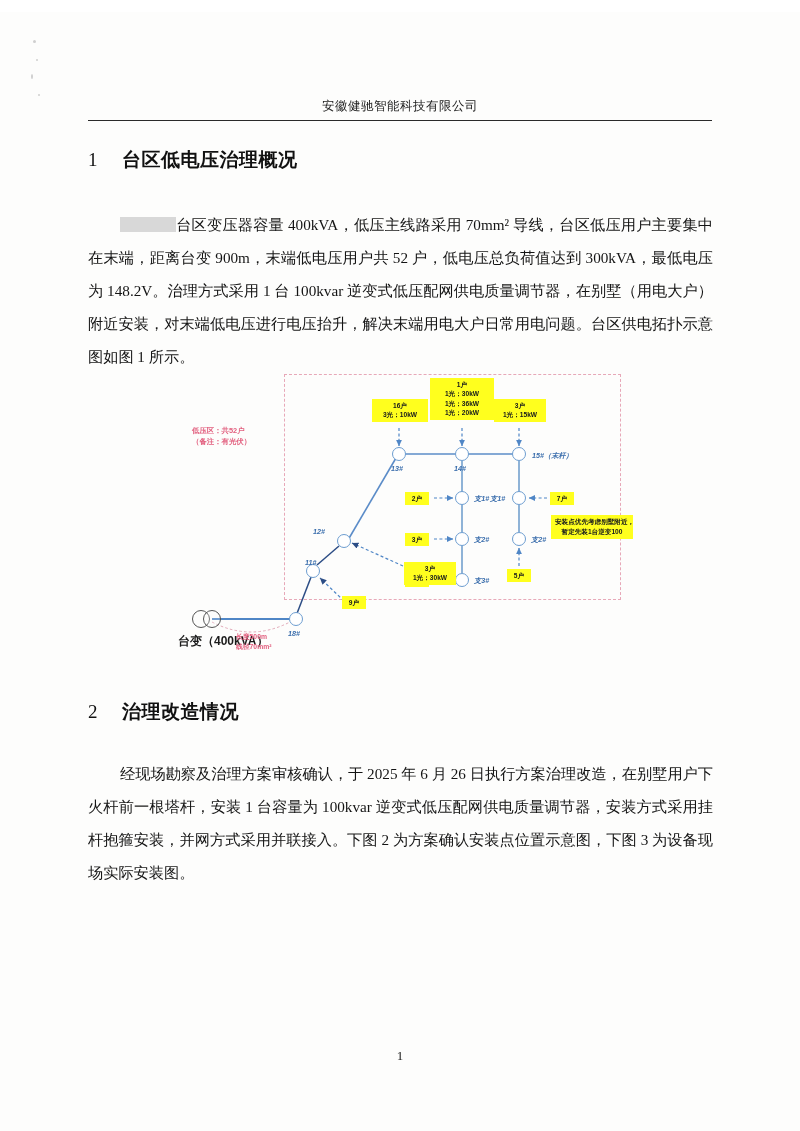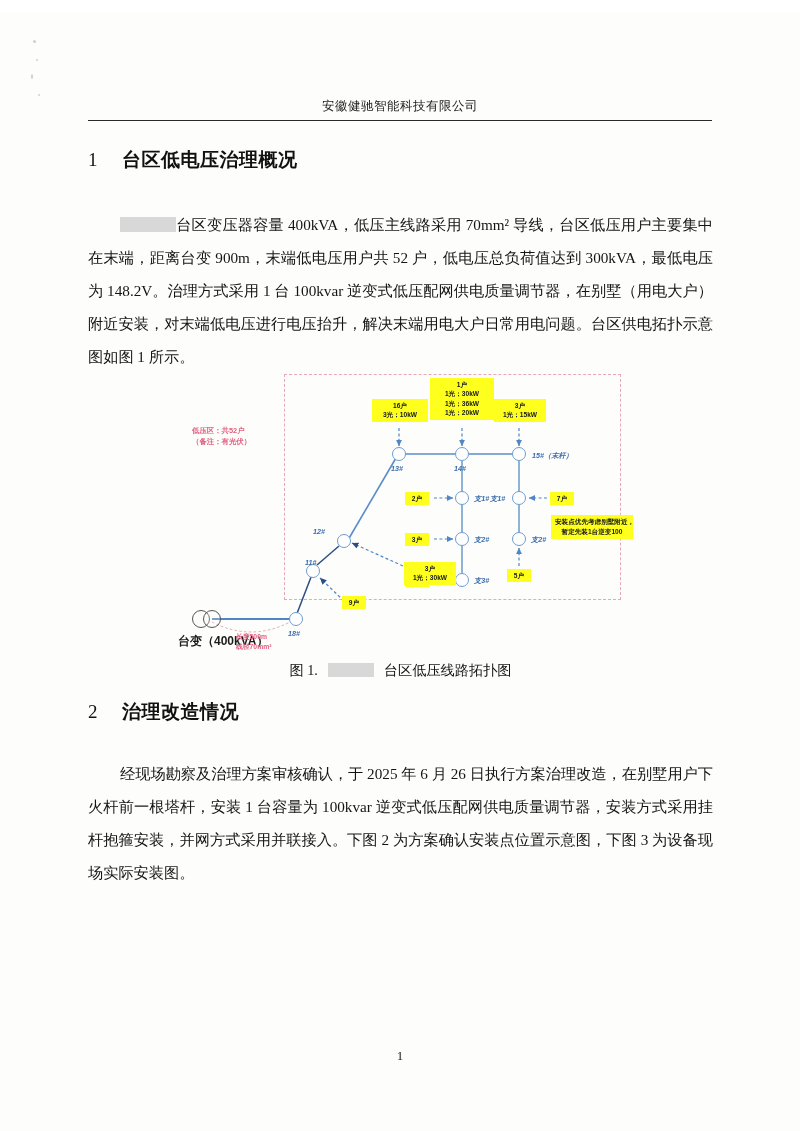--- a/index.html
+++ b/index.html
@@ -368,23 +368,20 @@
     <div class="ybox" style="left:166px; top:226px; width:24px;">
       <span class="ln">9户</span>
     </div>
 
     <div class="ybox" style="left:375px; top:145px; width:82px; line-height:10px;">
       <span class="ln">安装点优先考虑别墅附近，</span>
       <span class="ln">暂定先装1台逆变100</span>
     </div>
   </div>
 
-  <div class="fig-caption">
-    <span>图 1.</span><span class="redact redact-cap" style="margin:0 10px;"></span><span>台区低压线路拓扑图</span>
-  </div>
 
   <div class="h1 h1-2">
     <span class="num">2</span><span>治理改造情况</span>
   </div>
 
   <div class="para p2">
     <span class="indent"></span><span>经现场勘察及治理方案审核确认，于 2025 年 6 月 26 日执行方案治理改造，在别墅用户下火杆前一根塔杆，安装 1 台容量为 100kvar 逆变式低压配网供电质量调节器，安装方式采用挂杆抱箍安装，并网方式采用并联接入。下图 2 为方案确认安装点位置示意图，下图 3 为设备现场实际安装图。</span>
   </div>
 
   <div class="page-num">1</div>

